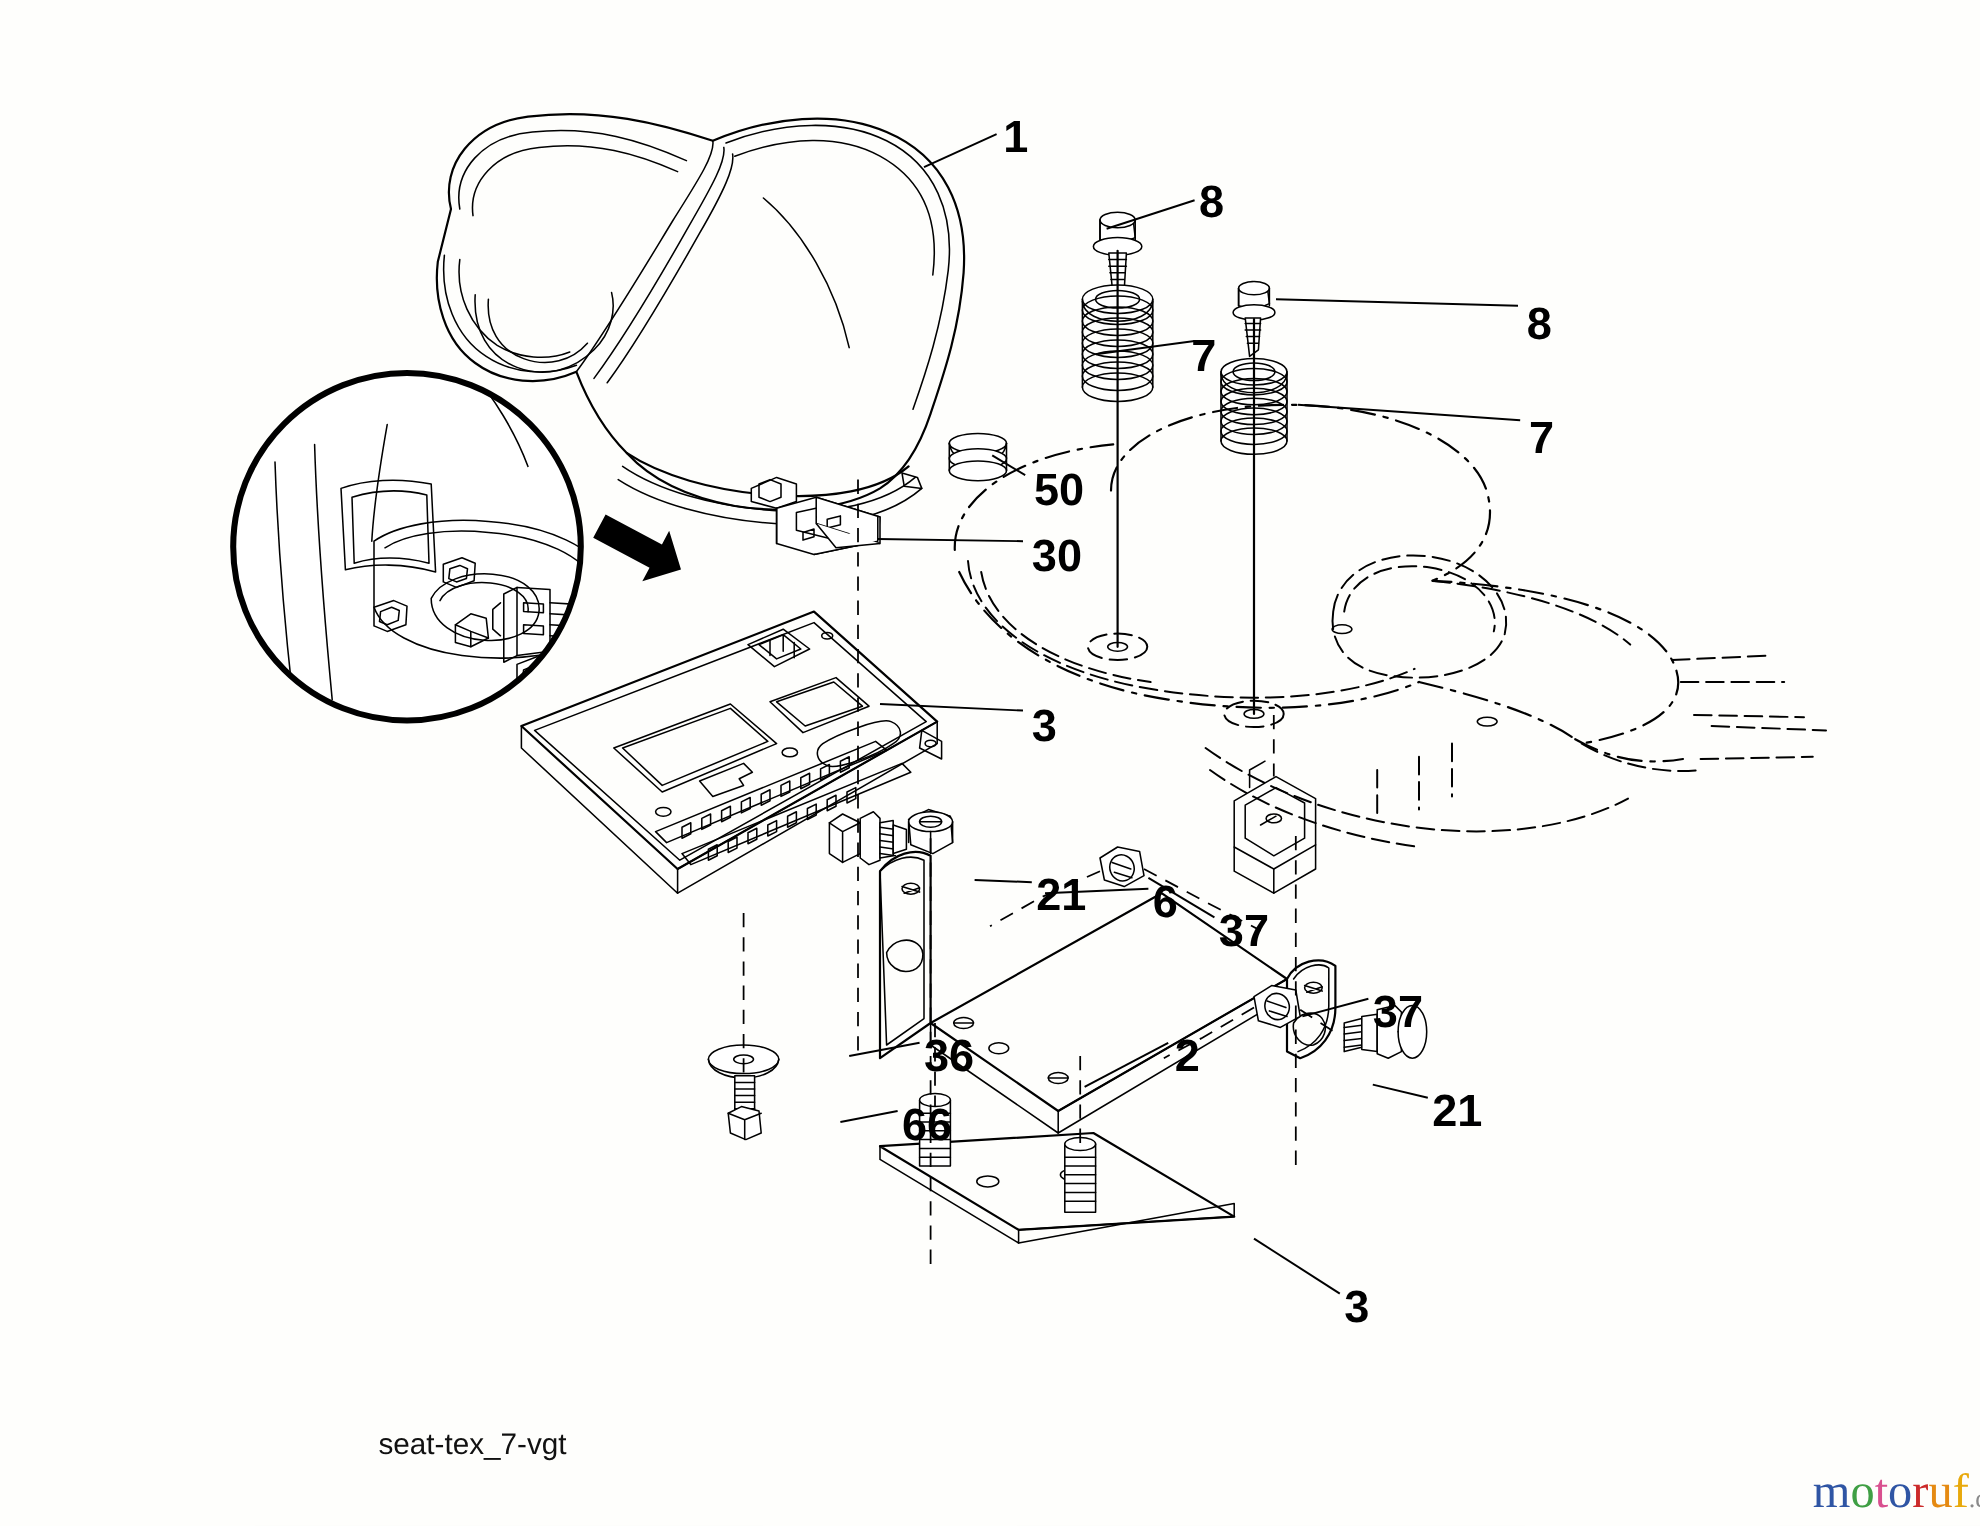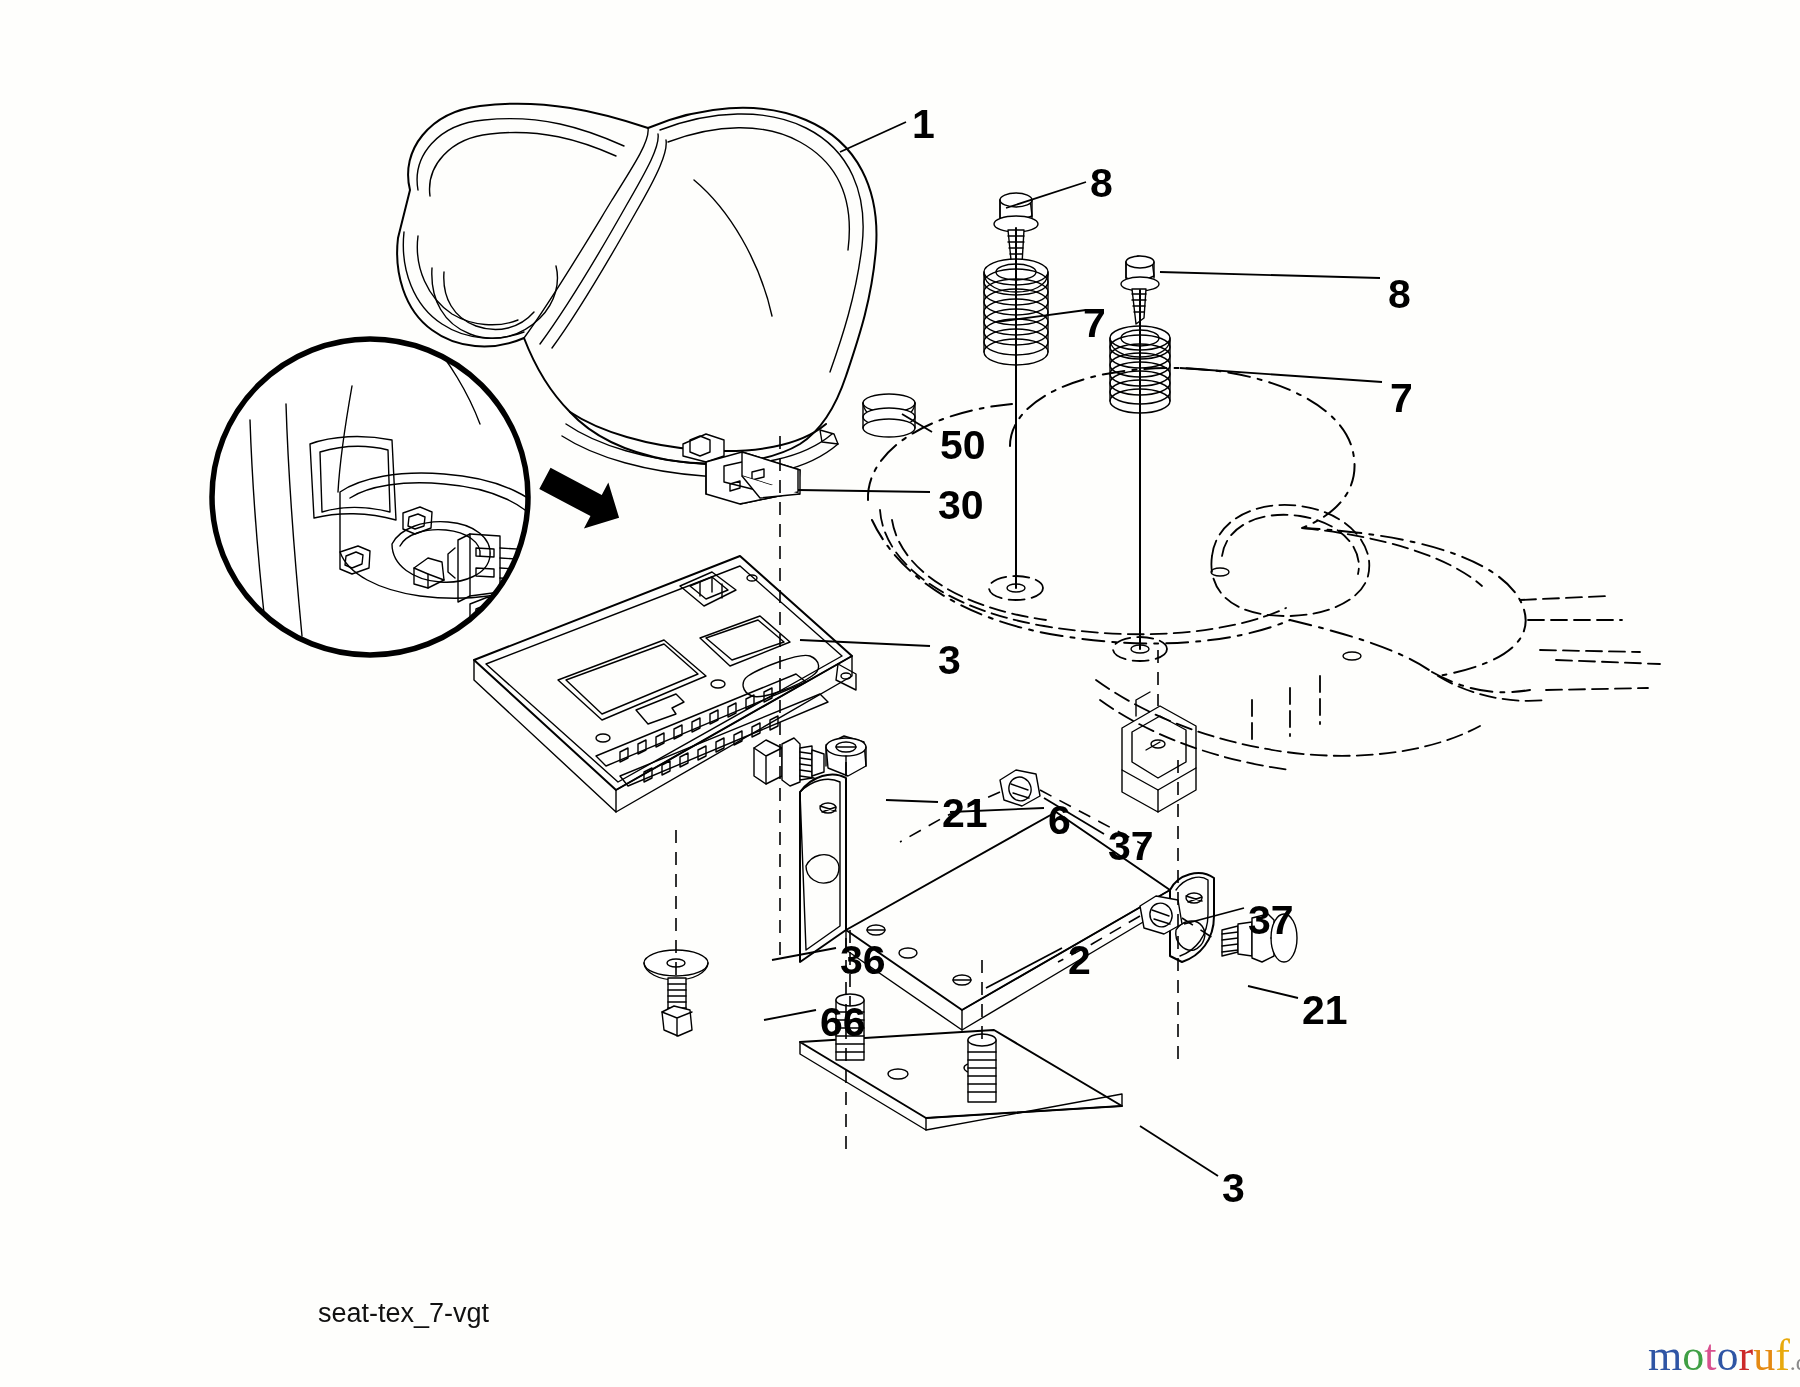--- a/index.html
+++ b/index.html
@@ -1,21 +1,21 @@
 <!DOCTYPE html>
 <html><head>
 <meta charset="utf-8">
 <style>
   html,body{margin:0;padding:0;background:#fdfdfb;}
   body{font-family:"Liberation Sans", sans-serif;}
   #stage{position:relative;width:1800px;height:1387px;background:#fefefc;overflow:hidden;}
   svg.layer{position:absolute;left:0;top:0;width:1800px;height:1387px;}
   .callout{position:absolute;font-family:"Liberation Sans", sans-serif;font-weight:bold;color:#000;line-height:1;white-space:nowrap;}
   .callout.big{font-size:41px;}
-  .caption{position:absolute;font-family:"Liberation Sans", sans-serif;font-size:27px;color:#111;white-space:nowrap;}
+  .caption{position:absolute;font-family:"Liberation Sans", sans-serif;font-size:27px;color:#111;white-space:nowrap;margin-left:26px;}
   .wm{position:absolute;font-family:"Liberation Serif", serif;font-size:44px;letter-spacing:0px;white-space:nowrap;}
   .wm span{display:inline-block;}
   .wm .suffix{font-size:24px;color:#8a8a8a;}
   .wm .dot{font-size:24px;color:#8a8a8a;}
 </style>
 </head>
 <body>
 
 <div id="stage">
 

